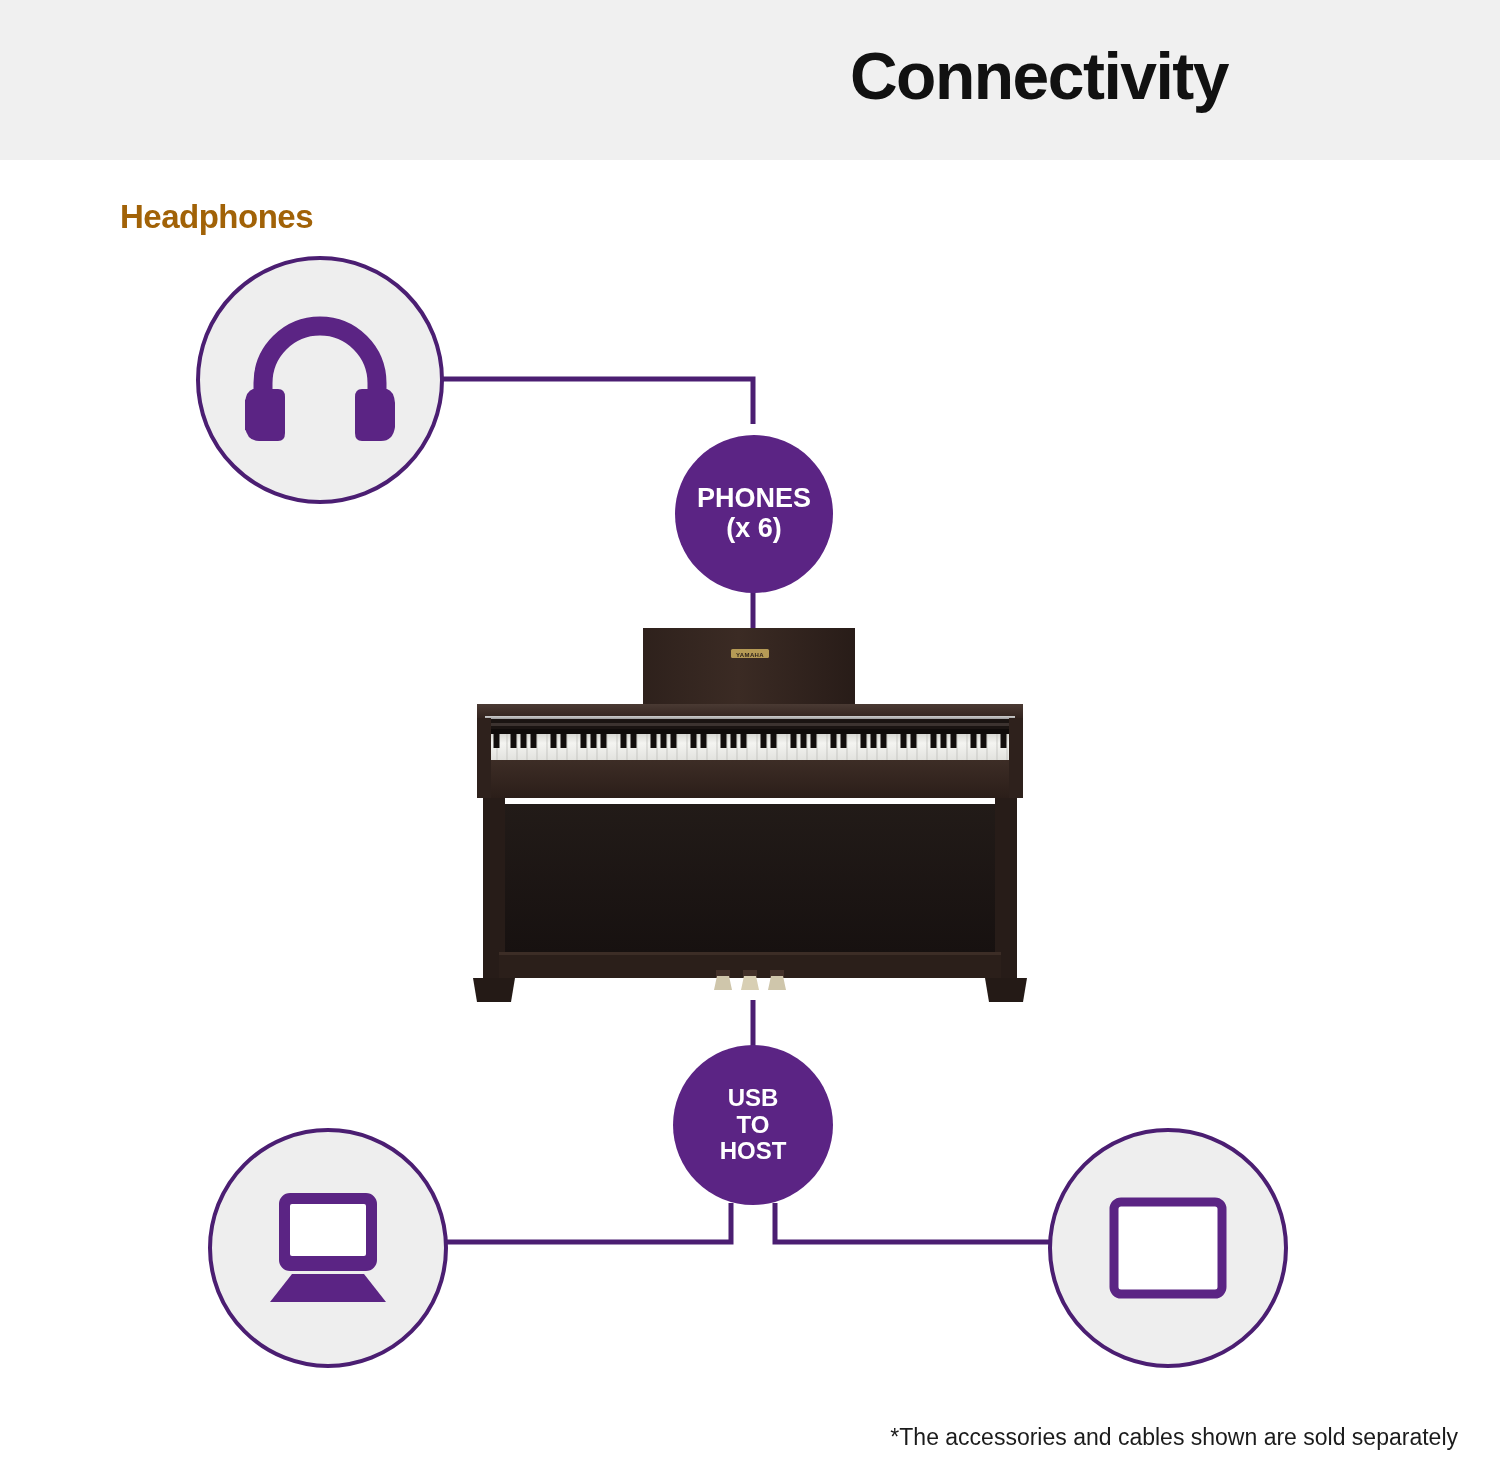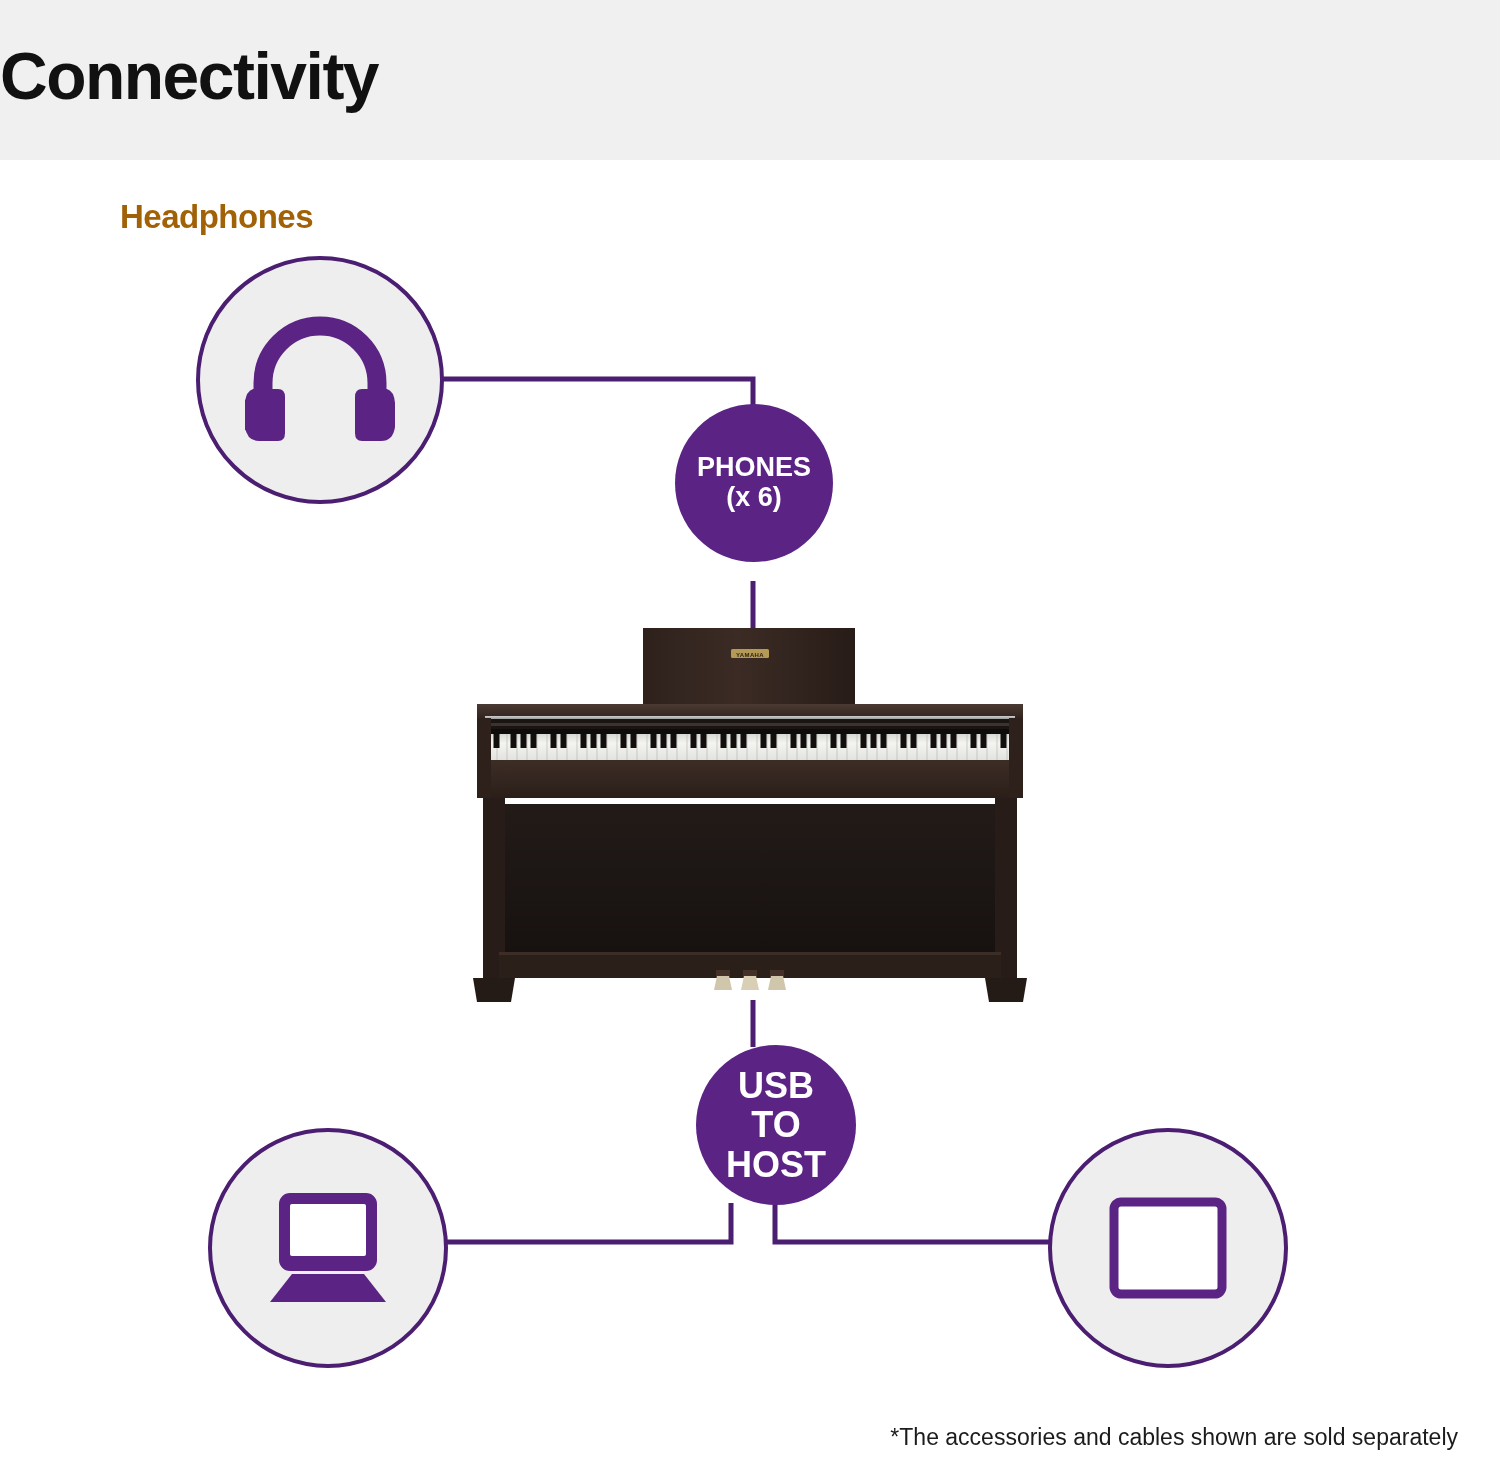--- a/index.html
+++ b/index.html
@@ -20,21 +20,21 @@
     position: absolute;
     left: 0; top: 0;
     width: 1500px;
     height: 160px;
     background: #f0f0f0;
   }
   #page-title {
     position: absolute;
     left: 0; top: 38px;
     width: 1228px;
-    text-align: left;
+    text-align: right;
     font-size: 66px;
     font-weight: 700;
     letter-spacing: -1.5px;
     color: #111111;
     font-family: "Liberation Sans", sans-serif;
   }
 
   
   #diagram {
     position: absolute;
@@ -91,28 +91,28 @@
     display: flex;
     flex-direction: column;
     align-items: center;
     justify-content: center;
     font-weight: 700;
     line-height: 1.1;
     text-align: center;
     box-sizing: border-box;
   }
   #badge-phones {
-    left: 675px; top: 404px;
+    left: 675px; top: 435px;
     width: 158px; height: 158px;
     font-size: 27px;
   }
   #badge-usb {
-    left: 696px; top: 1045px;
+    left: 673px; top: 1045px;
     width: 160px; height: 160px;
-    font-size: 36px;
+    font-size: 24px;
     justify-content: center;
   }
   .port-badge .line { display: block; }
 
   
   #disclaimer {
     position: absolute;
     right: 42px;
     top: 1424px;
     font-size: 23px;

